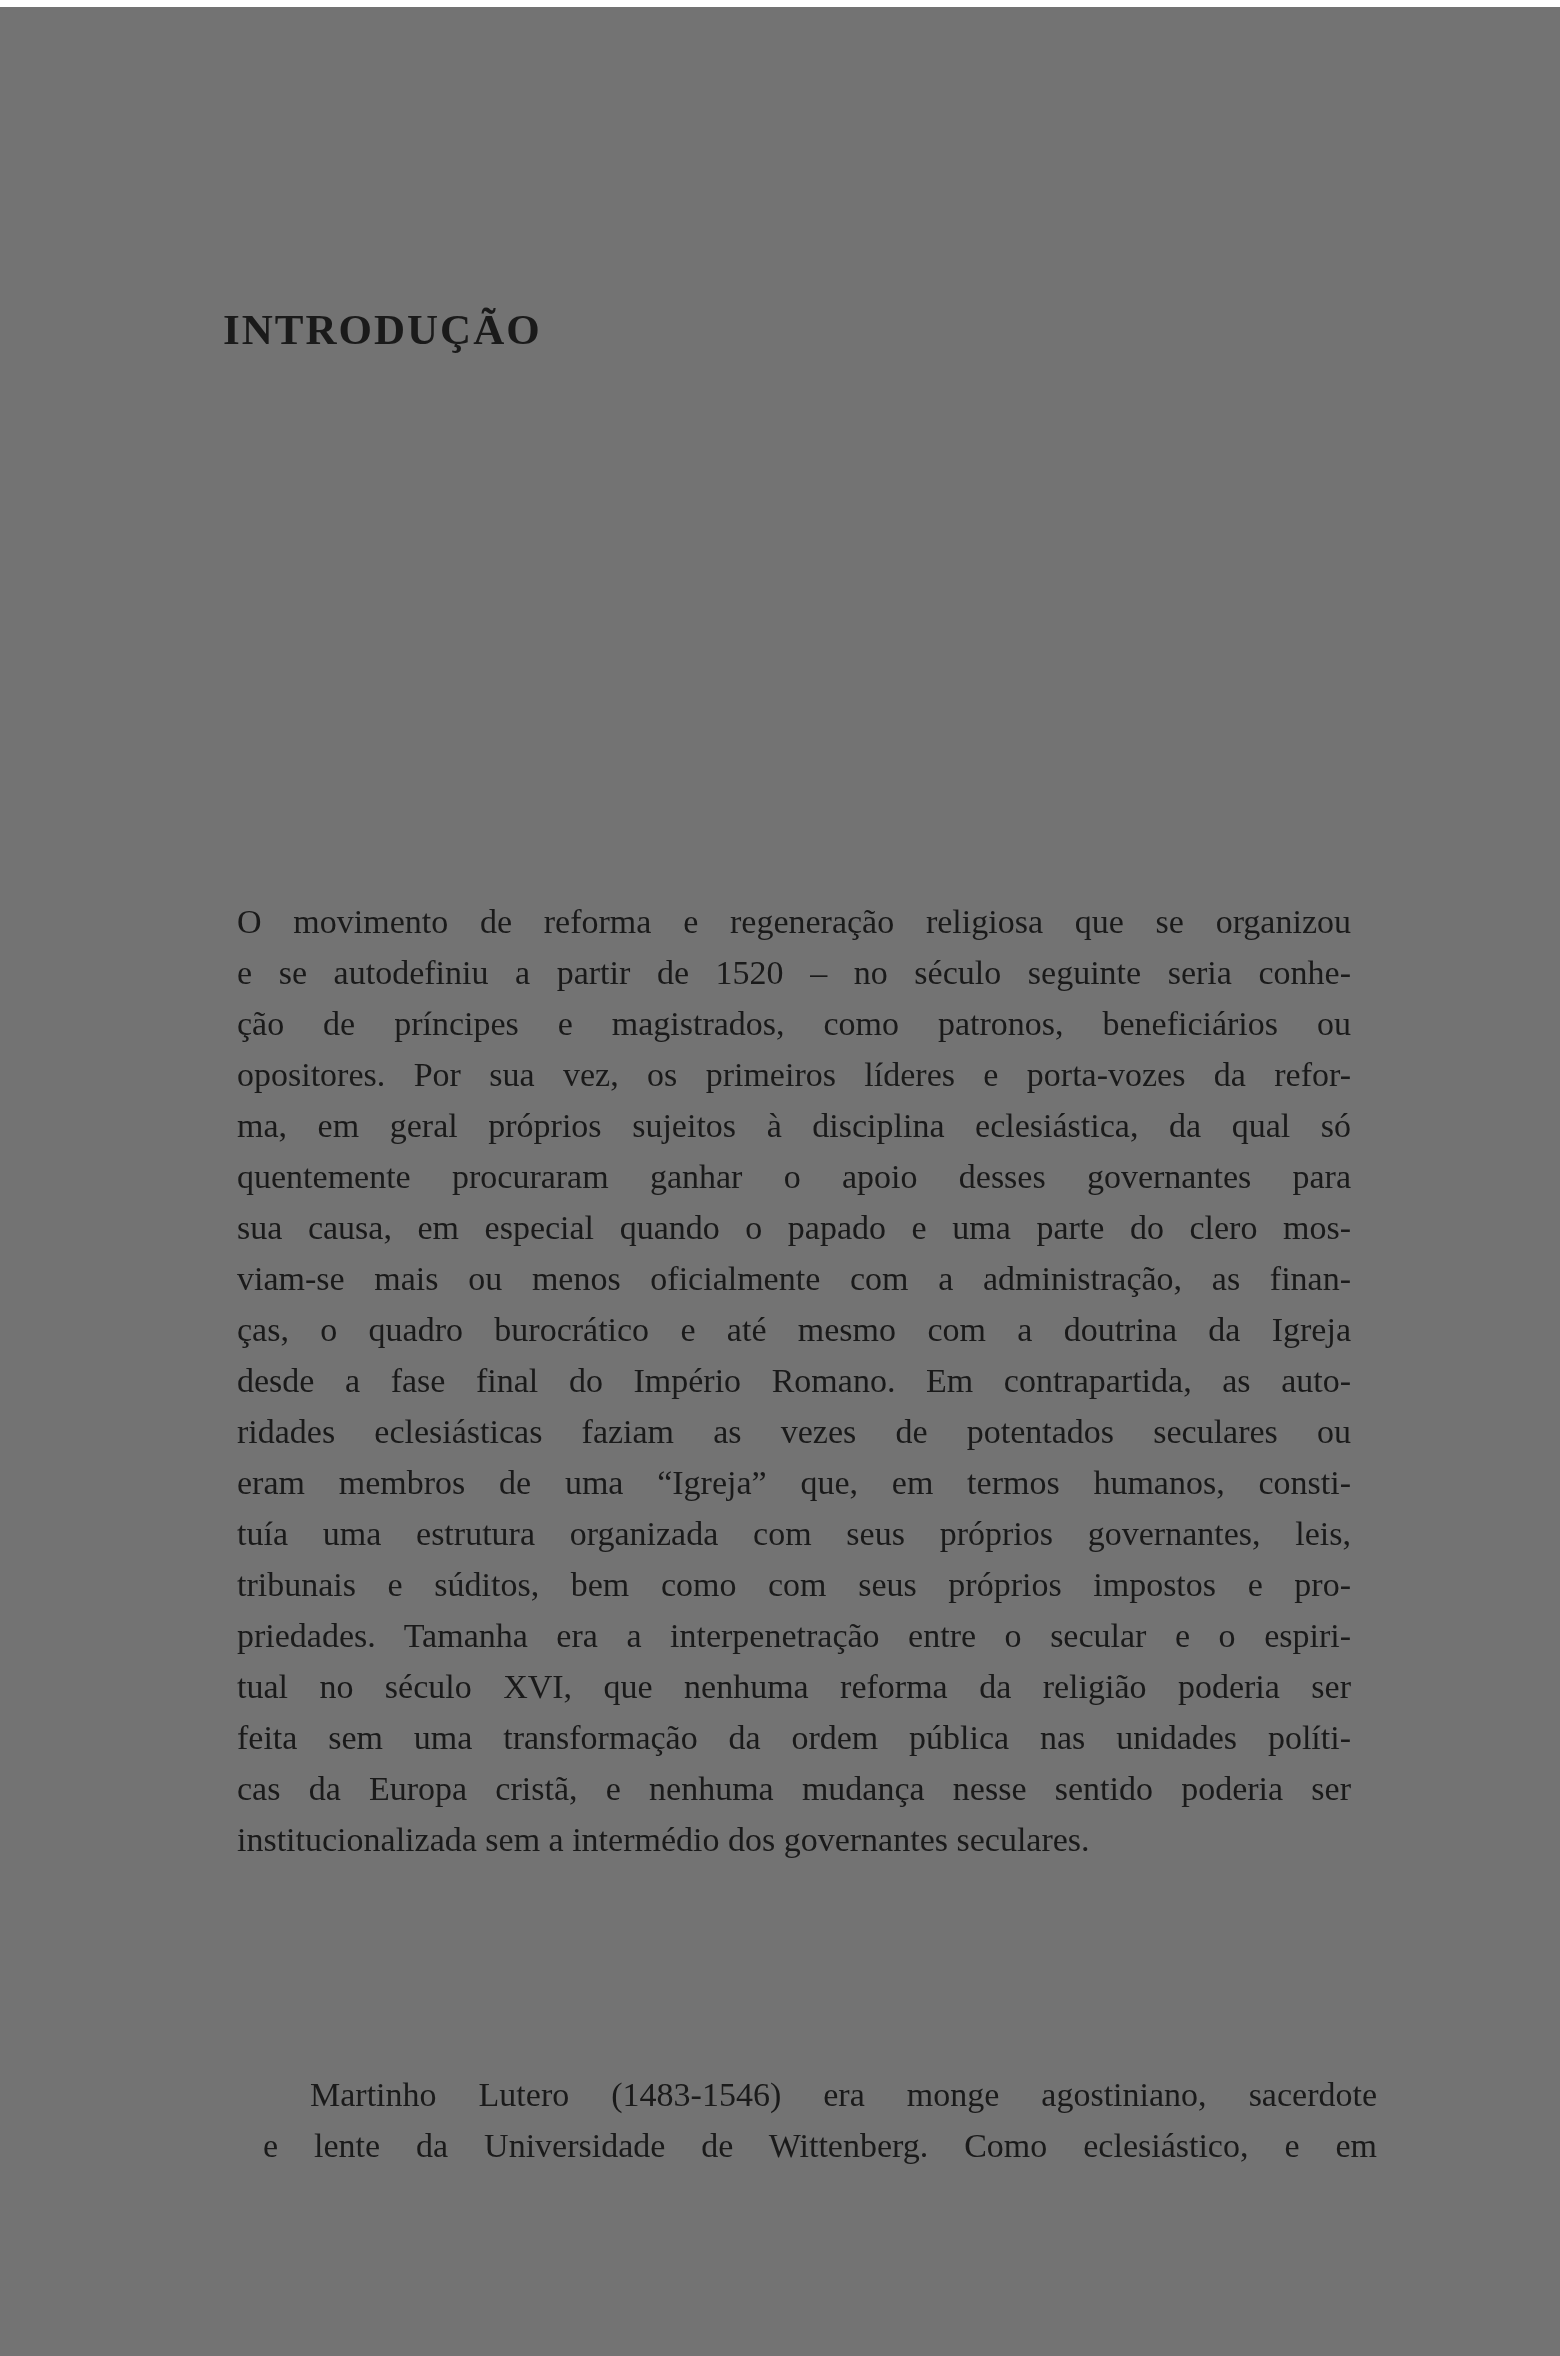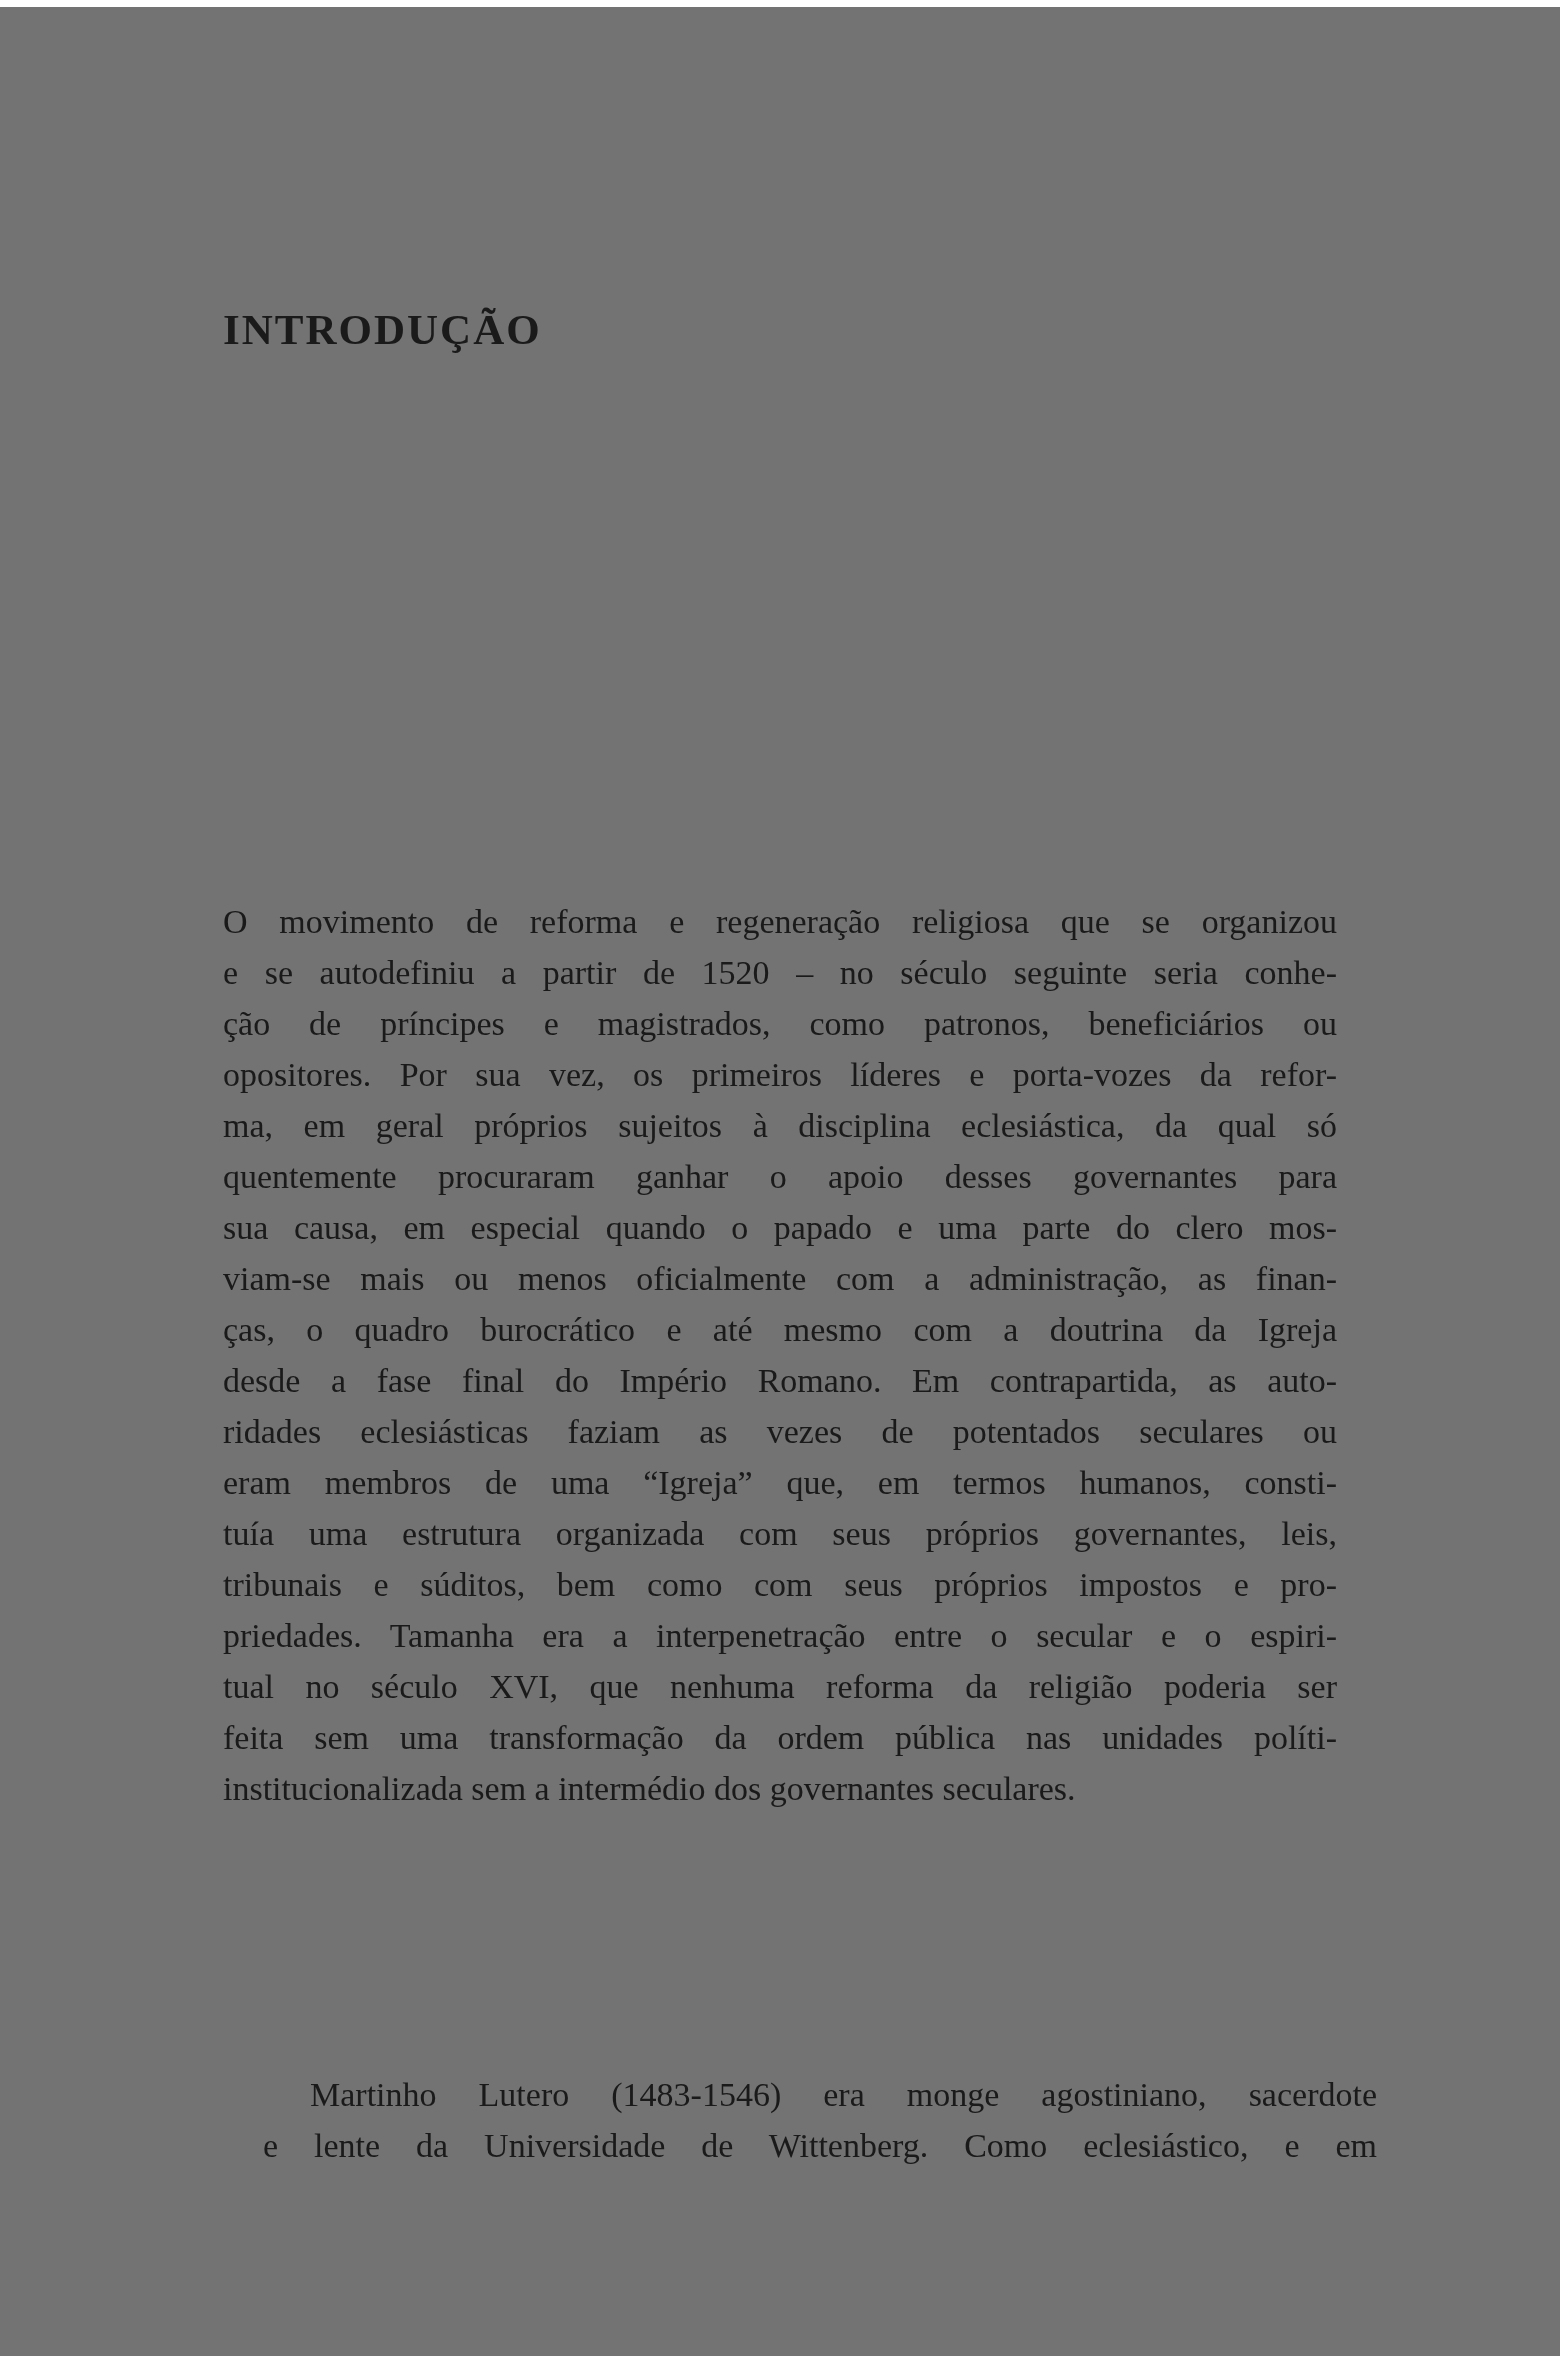--- a/index.html
+++ b/index.html
@@ -9,21 +9,21 @@
     position:absolute; left:223px; top:293px;
     font-family:"Liberation Serif", "DejaVu Serif", serif;
     font-weight:bold; font-size:43px; letter-spacing:2px; color:#1a1a1a;
     line-height:59px; white-space:nowrap;
   }
   .body-text {
     position:absolute; left:223px; width:1114px;
     font-family:"Liberation Serif", "DejaVu Serif", serif;
     font-size:34px; color:#1a1a1a;
   }
-  .p1 { top:889px; }
+  .p1 { top:889px;margin-left:14px; }
   .p2 { top:2062px;margin-left:40px; }
   .line {
     display:block; height:51px; line-height:51px;
     text-align:justify; text-align-last:justify; white-space:nowrap;
     overflow:visible;
   }
   .line.last { text-align-last:left; }
   .line.indent { padding-left:47px; }
 </style>
 </head>
@@ -43,20 +43,21 @@
       <span class="line">viam-se mais ou menos oficialmente com a administração, as finan-</span>
       <span class="line">ças, o quadro burocrático e até mesmo com a doutrina da Igreja</span>
       <span class="line">desde a fase final do Império Romano. Em contrapartida, as auto-</span>
       <span class="line">ridades eclesiásticas faziam as vezes de potentados seculares ou</span>
       <span class="line">eram membros de uma “Igreja” que, em termos humanos, consti-</span>
       <span class="line">tuía uma estrutura organizada com seus próprios governantes, leis,</span>
       <span class="line">tribunais e súditos, bem como com seus próprios impostos e pro-</span>
       <span class="line">priedades. Tamanha era a interpenetração entre o secular e o espiri-</span>
       <span class="line">tual no século XVI, que nenhuma reforma da religião poderia ser</span>
       <span class="line">feita sem uma transformação da ordem pública nas unidades políti-</span>
+      <span class="line">cas da Europa cristã, e nenhuma mudança nesse sentido poderia ser</span>
       <span class="line last">institucionalizada sem a intermédio dos governantes seculares.</span>
     </div>
   <div class="body-text p2" id="p2">
       <span class="line indent">Martinho Lutero (1483-1546) era monge agostiniano, sacerdote</span>
       <span class="line">e lente da Universidade de Wittenberg. Como eclesiástico, e em</span>
     </div>
 </div>
 
 
 </body></html>

